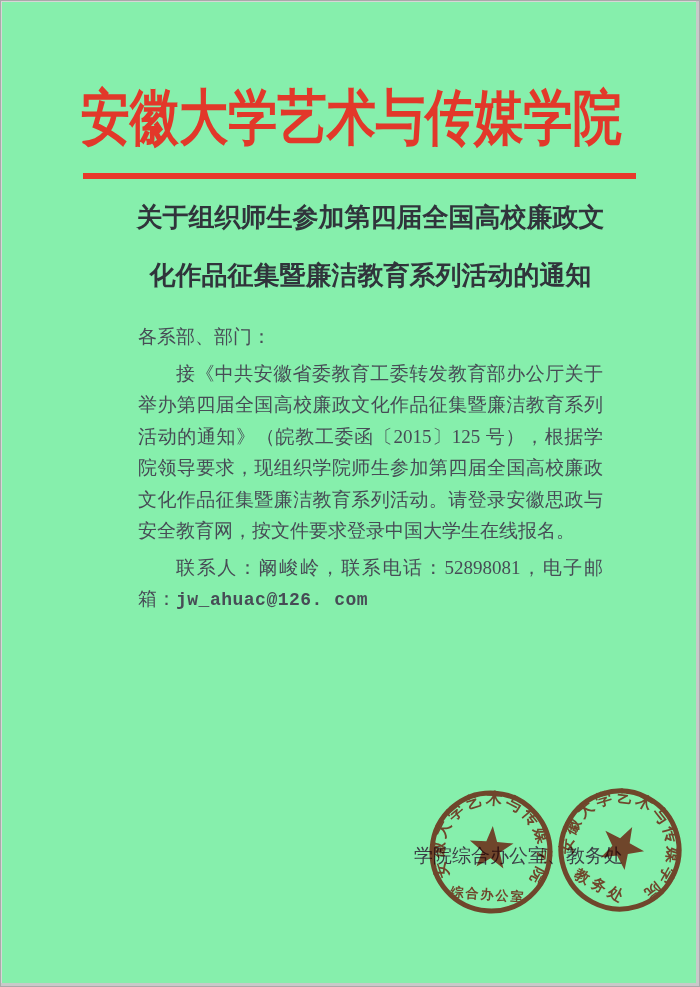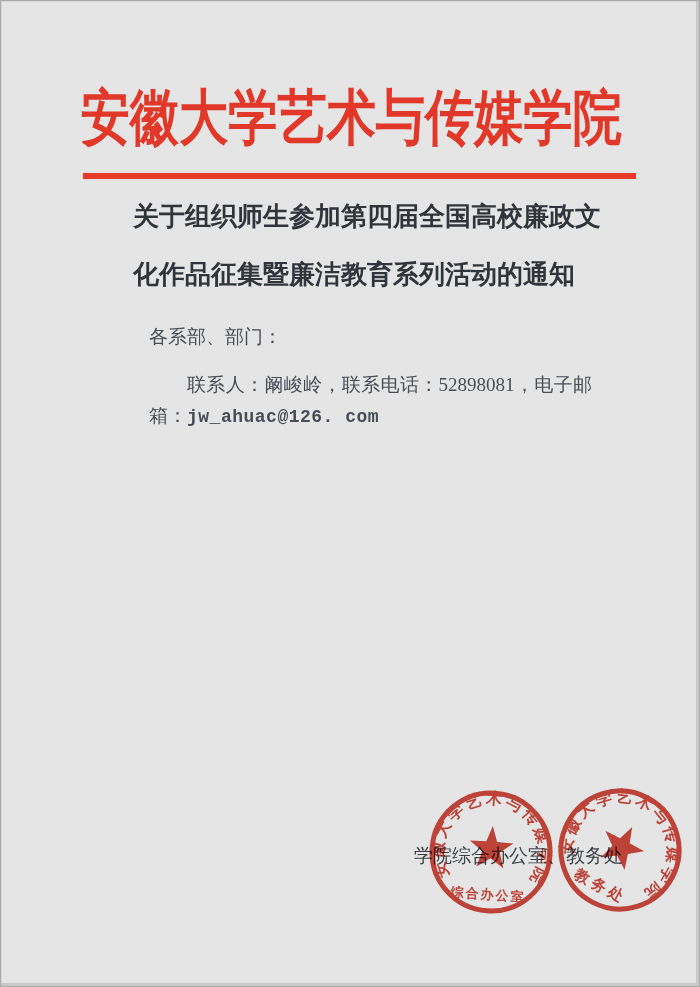--- a/index.html
+++ b/index.html
@@ -5,21 +5,21 @@
   html, body {
     margin: 0;
     padding: 0;
     background: #ffffff;
   }
   .page {
     position: relative;
     width: 700px;
     height: 987px;
     box-sizing: border-box;
-    background: #e5e5e5;
+    background: #86efac;
     border: 1px solid #a9a9a9;
     box-shadow: inset -3px -3px 0 #c9c9c9, inset 1px 1px 0 #d6d6d6;
     overflow: hidden;
     font-family: "Liberation Serif", "DejaVu Serif", serif;
   }
   .letterhead {
     margin-top: 84px;
     text-align: center;
     font-size: 60px;
     line-height: 1.1;
@@ -31,36 +31,35 @@
   }
   .red-rule {
     margin: 22px 0 0 82px;
     width: 553px;
     height: 6px;
     background: #e8392b;
   }
   .doc-title {
     margin: 10px 0 0 132px;
     width: 475px;
-    text-align: left;
+    text-align: center;
     font-size: 26px;
     line-height: 58px;
     font-weight: bold;
     color: #30343b;
-    font-family: Liberation Mono, monospace;
   }
   .body-text {
     margin: 16px 0 0 132px;
     width: 475px;
     font-size: 19px;
     line-height: 31.5px;
     color: #474c56;
     text-align: justify;
   }
-  .body-text p { margin: 16px; }
+  .body-text p { margin: 5px; }
   .body-text p.indent { text-indent: 2em; }
   .mono {
     font-family: "Liberation Mono", "DejaVu Sans Mono", monospace;
     font-size: 18px;
     letter-spacing: 0.5px;
     font-weight: bold;
   }
   .signature {
     position: absolute;
     top: 840px;
@@ -93,20 +92,21 @@
 <div class="page">
 
   <div class="letterhead">安徽大学艺术与传媒学院</div>
 
   <div class="red-rule"></div>
 
   <div class="doc-title">关于组织师生参加第四届全国高校廉政文化作品征集暨廉洁教育系列活动的通知</div>
 
   <div class="body-text">
     <p>各系部、部门：</p>
+    <p class="indent">接《中共安徽省委教育工委转发教育部办公厅关于举办第四届全国高校廉政文化作品征集暨廉洁教育系列活动的通知》（皖教工委函〔2015〕125 号），根据学院领导要求，现组织学院师生参加第四届全国高校廉政文化作品征集暨廉洁教育系列活动。请登录安徽思政与安全教育网，按文件要求登录中国大学生在线报名。</p>
     <p class="indent"><span>联系人：阚峻岭，联系电话：52898081，电子邮箱：</span><span class="mono">jw_ahuac@126. com</span></p>
   </div>
 
   <svg class="stamp stamp-left" viewBox="0 0 140 140" xmlns="http://www.w3.org/2000/svg">
     <circle cx="70" cy="70" r="59" fill="none" stroke="#d03a2e" stroke-width="5"></circle>
     <path id="arcL" d="M 30.7,97.5 A 48,48 0 1 1 109.3,97.5" fill="none"></path>
     <text font-size="16" font-weight="bold" fill="#d03a2e" letter-spacing="3">
       <textPath href="#arcL" startOffset="1">安徽大学艺术与传媒学院</textPath>
     </text>
     <polygon fill="#d03a2e" points="70,44 75.4,59.6 91.9,59.9 78.8,69.8 83.5,85.6 70,76.2 56.5,85.6 61.2,69.8 48.1,59.9 64.6,59.6"></polygon>

